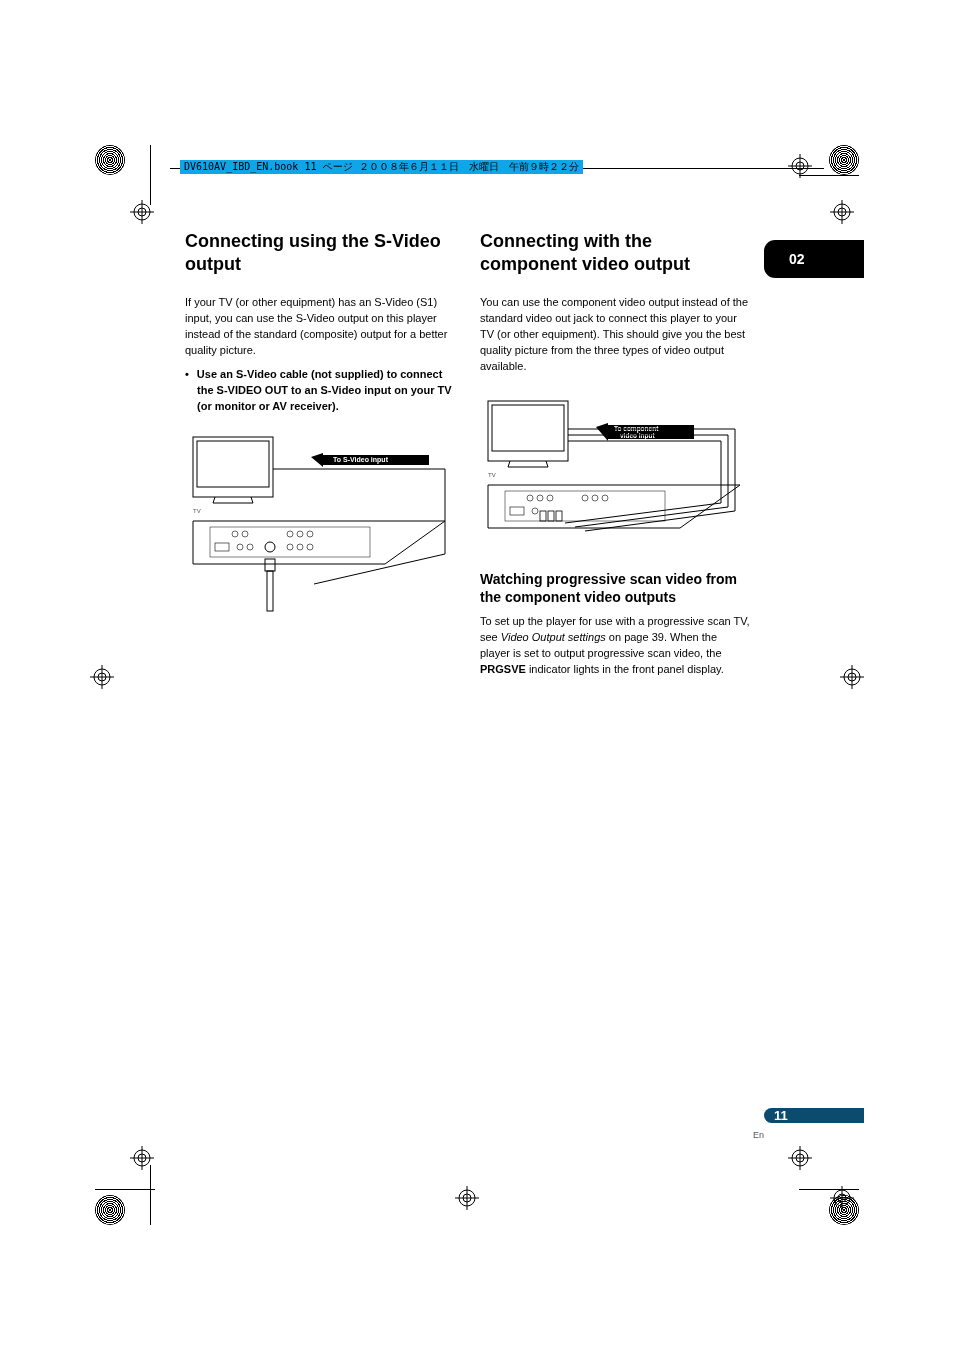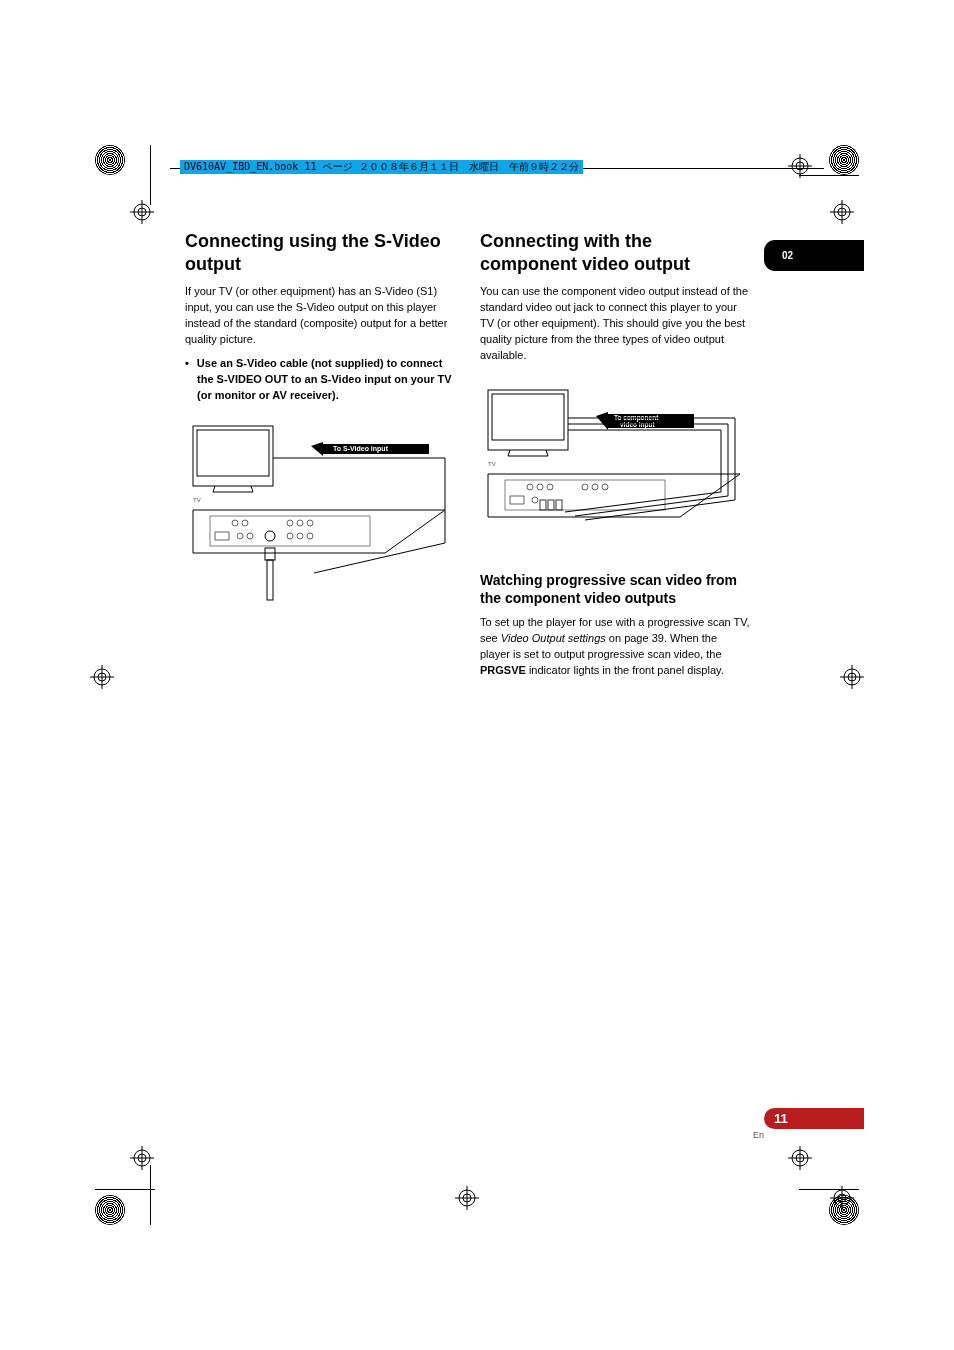--- a/index.html
+++ b/index.html
@@ -56,27 +56,27 @@
     }
     .col {
       flex: 1;
       width: 270px;
     }
     h1 {
       font-size: 18px;
       font-weight: bold;
       color: #000;
       line-height: 1.25;
-      margin-bottom: 9px;
+      margin-bottom: 20px;
     }
     h2 {
       font-size: 14px;
       font-weight: bold;
       line-height: 1.3;
-      margin-top: 30px;
+      margin-top: 18px;
       margin-bottom: 8px;
     }
     p {
       font-size: 11px;
       line-height: 1.45;
       margin-bottom: 8px;
     }
     .bullet-bold {
       font-size: 11px;
       font-weight: bold;
@@ -97,38 +97,38 @@
     }
     .diagram {
       width: 100%;
       margin-top: 10px;
     }
     .chapter-badge {
       position: absolute;
       top: 240px;
       right: 90px;
       width: 100px;
-      height: 31px;
+      height: 38px;
       background: #000;
       border-radius: 11px 0 0 11px;
       color: #fff;
-      font-size: 10px;
+      font-size: 14px;
       font-weight: bold;
       display: flex;
       align-items: center;
       justify-content: flex-start;
-      padding-left: 18px;
+      padding-left: 25px;
     }
     .page-badge {
       position: absolute;
       top: 1108px;
       right: 90px;
       width: 100px;
-      height: 21px;
-      background: #b91c1c;
+      height: 15px;
+      background: #0c4a6e;
       border-radius: 11px 0 0 11px;
       color: #fff;
       font-size: 13px;
       font-weight: bold;
       display: flex;
       align-items: center;
       justify-content: flex-start;
       padding-left: 10px;
     }
     .lang-label {

